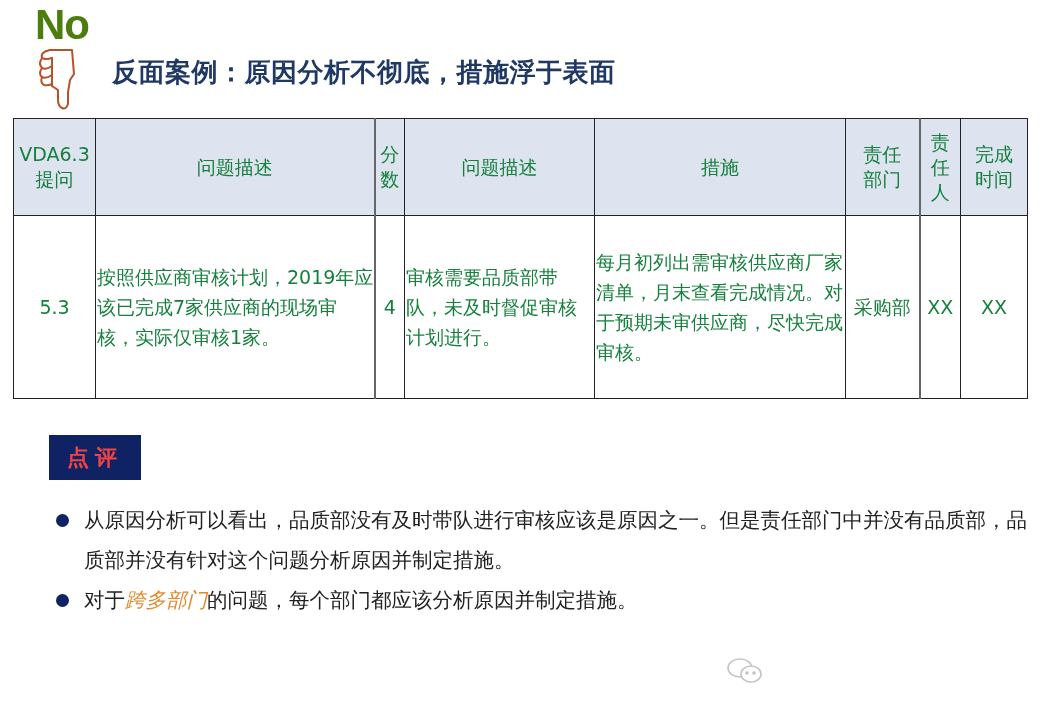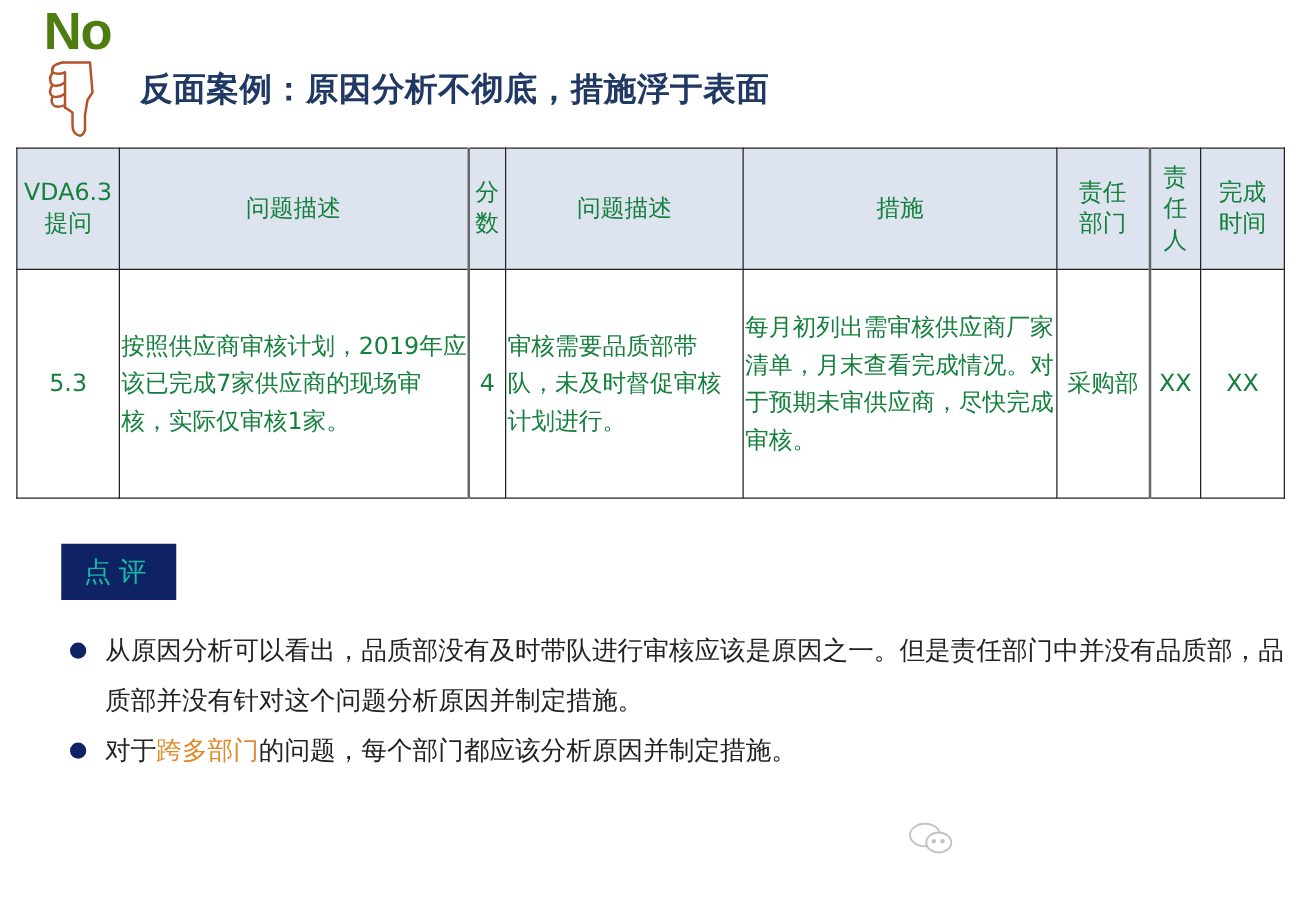--- a/index.html
+++ b/index.html
@@ -23,27 +23,27 @@
     border-collapse:collapse; table-layout:fixed;
     font-size:19px; color:#15803d;
   }
   table.main th, table.main td { border:1.5px solid #222; padding:0; text-align:center; vertical-align:middle; }
   table.main th { background:#dde4ef; font-weight:normal; height:96px; line-height:25px; }
   table.main td { height:182px; background:#fff; line-height:30px; }
   table.main td.left { text-align:left; padding-left:1px; }
   .col-gray { border-left:2px solid #666 !important; }
   .badge {
     position:absolute; left:49px; top:435px; width:92px; height:45px;
-    background:#0f2263; color:#14b8a6; font-weight:normal; font-size:22px;
+    background:#0f2263; color:#ef4444; font-weight:bold; font-size:22px;
     display:flex; align-items:center; justify-content:center; letter-spacing:6px;
   }
   .bullets { position:absolute; left:52px; top:500px; width:980px; font-size:20.5px; color:#222; }
   .bullet-item { position:relative; padding-left:32px; line-height:40px; }
   .dot { position:absolute; left:4px; top:14px; width:13px; height:13px; border-radius:50%; background:#0f2263; }
-  .hl { color:#e08a2e; }
+  .hl { color:#e08a2e;font-style:italic; }
   .watermark {
     position:absolute; left:726px; top:656px; display:flex; align-items:center; gap:8px;
     color:#bdbdbd; font-size:26px;
   }
 </style>
 </head>
 <body>
 
 <div class="no-logo"></div>
 <div class="no-text">No</div>

